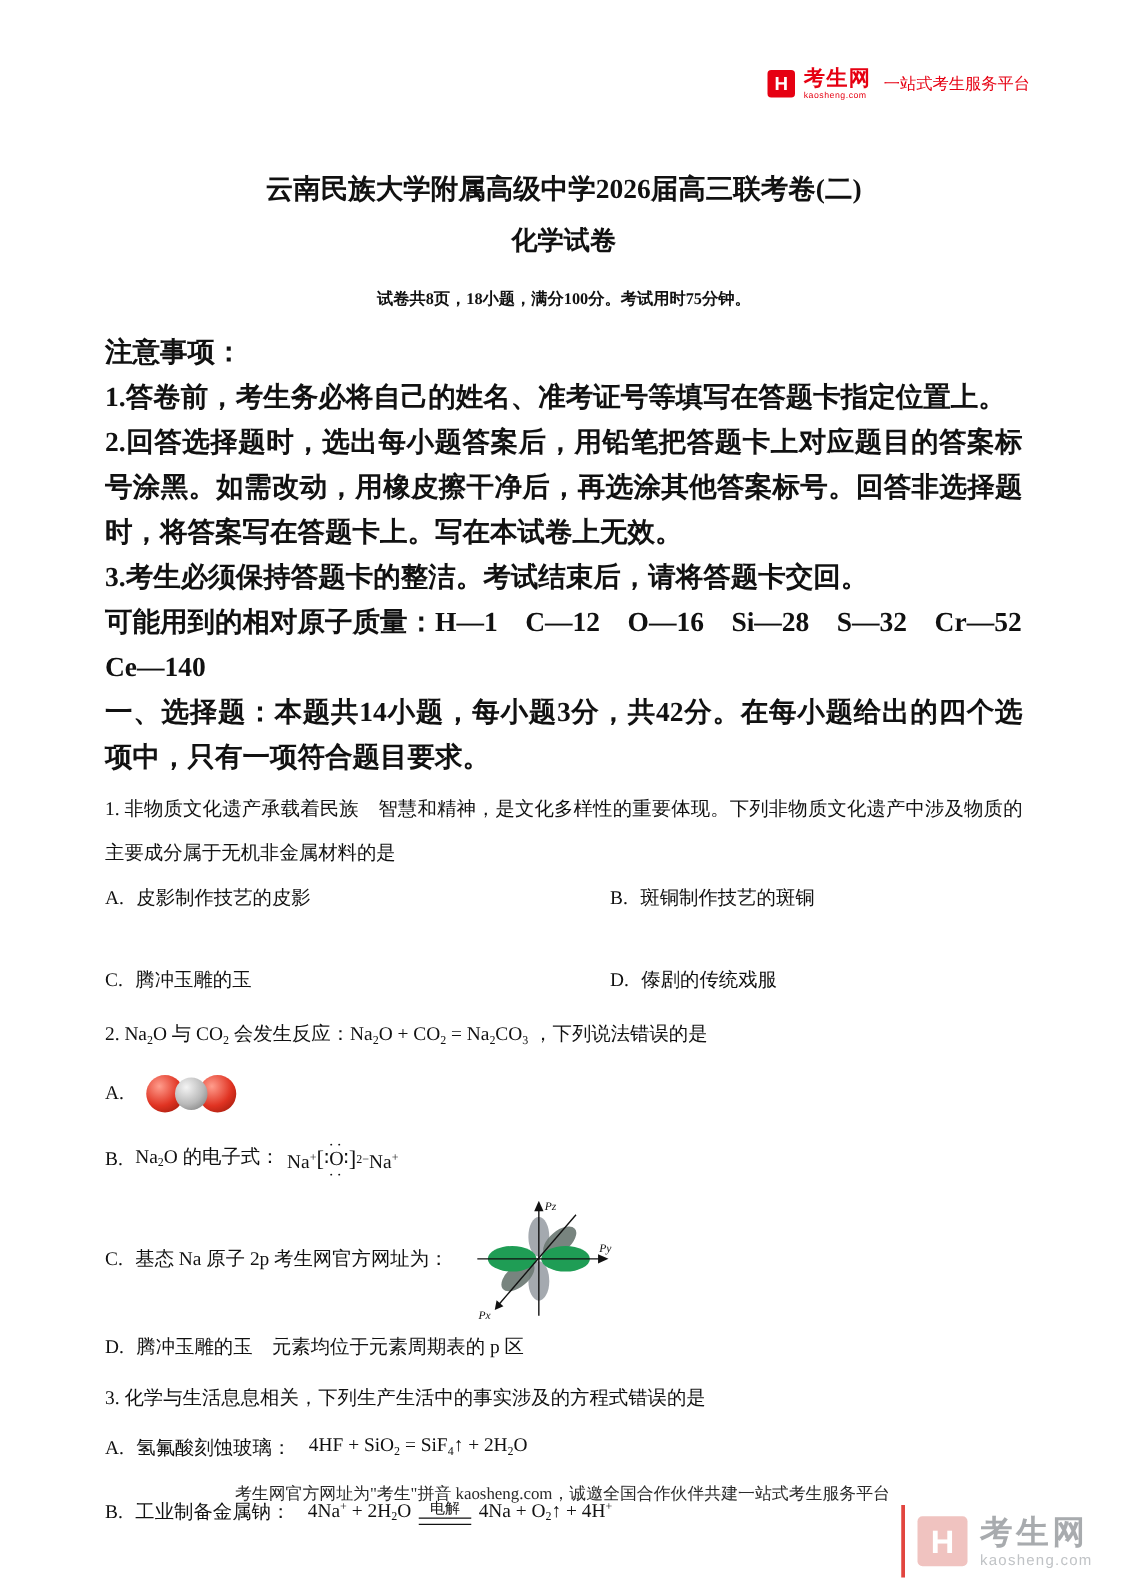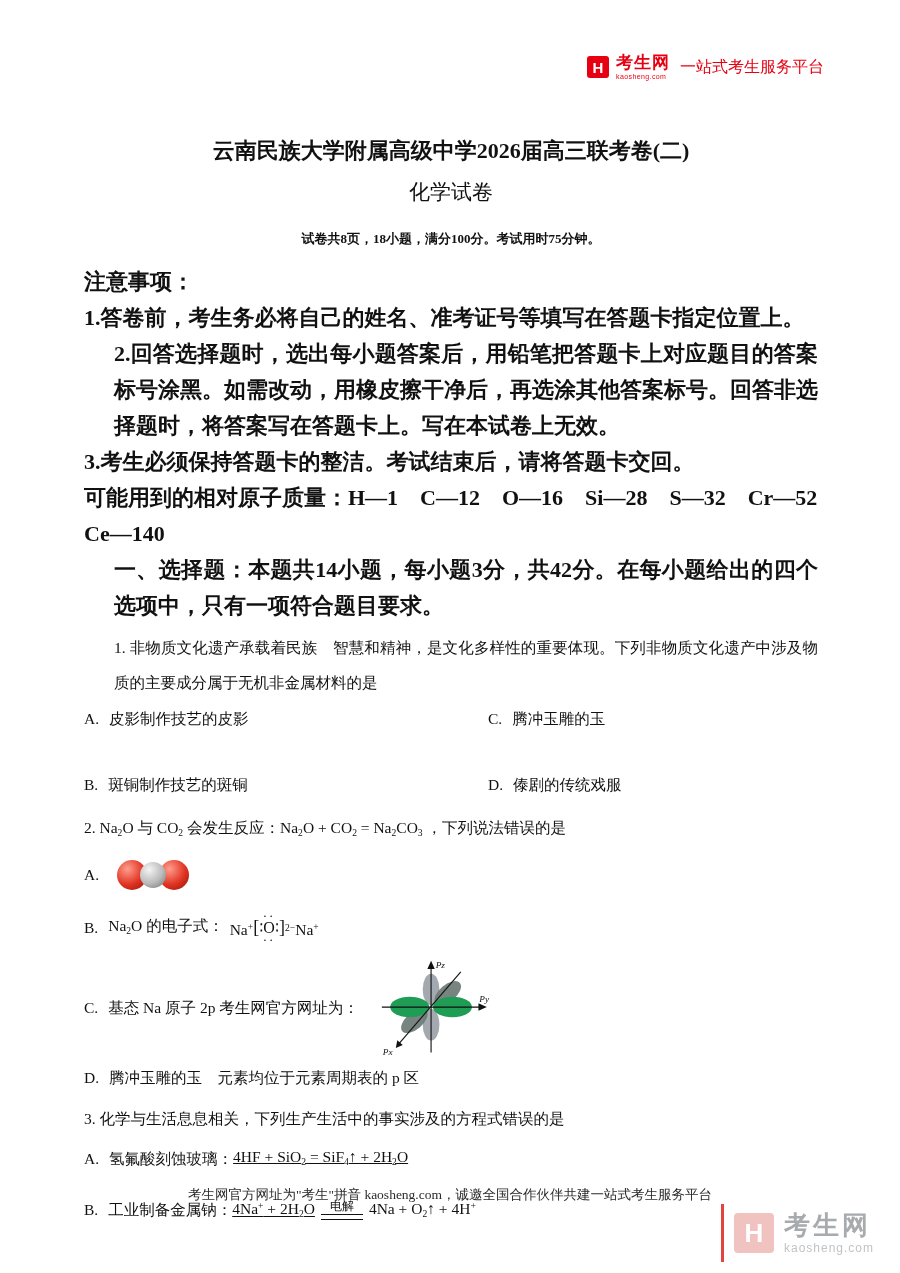--- a/index.html
+++ b/index.html
@@ -16,31 +16,31 @@
 
   
   .header-logo { position:absolute; top:54px; right:76px; display:flex; align-items:center;
                  gap:7px; font-family:"Liberation Sans","DejaVu Sans",sans-serif; }
   .logo-icon { width:22px; height:22px; background:#e60012; color:#fff; font-weight:bold;
                font-size:15px; display:flex; align-items:center; justify-content:center;
                border-radius:3px; }
   .logo-col { display:flex; flex-direction:column; line-height:1; }
   .logo-brand { color:#e60012; font-size:17px; font-weight:bold; letter-spacing:1px; }
   .logo-domain { color:#e60012; font-size:7px; margin-top:2px; letter-spacing:0.4px; }
-  .logo-tagline { color:#e60012; font-size:16px; margin-left:3px; }
+  .logo-tagline { color:#e60012; font-size:13px; margin-left:3px; }
 
   
   .title { text-align:center; font-size:22px; line-height:30px; font-weight:bold;margin-top:24px; }
-  .subtitle { text-align:center; font-size:21px; line-height:28px; font-weight:normal; margin-top:12px; }
+  .subtitle { text-align:center; font-size:21px; line-height:28px; font-weight:bold; margin-top:12px; }
   .exam-info { text-align:center; font-size:13px; line-height:26px; font-weight:bold; margin-top:20px; }
 
   
   .notice { font-size:22px; line-height:36px; font-weight:bold; }
   .notice.first { margin-top:12px; }
-  .justify { text-align:justify;margin-left:30px; }
+  .justify { text-align:justify; }
 
   
   .q { font-size:15.5px; line-height:35px; }
   .qgap { margin-top:6px; }
   .opt-label { margin-right:10px; }
   .opt-grid { display:grid; grid-template-columns:376px 1fr;gap:28px; }
   .opt-grid .q { line-height:38px; }
 
   .chem-row { display:flex; align-items:center; }
   sub { font-size:0.62em; vertical-align:-0.3em; }
@@ -65,21 +65,21 @@
 
   
   .row-c2 { height:104px; }
   .orbital-svg { margin-left:10px; }
   .axl { font-size:10px; font-style:italic; fill:#111;
          font-family:"Liberation Serif","DejaVu Serif",serif; }
 
   
   .row-a3 { height:46px; }
   .row-b3 { height:56px; }
-  .eq-gap { margin-left:0;text-decoration:underline; }
+  .eq-gap { margin-left:14px; }
   .cond { display:inline-flex; flex-direction:column; align-items:center; margin:0 6px; }
   .cond-label { font-size:12px; line-height:15px; }
   .cond-line { width:42px; height:6px; border-top:1.5px solid #111; border-bottom:1.5px solid #111; }
 
   
   .page-footer { position:absolute; left:0; width:100%; top:1186px; text-align:center;
                  font-size:13.5px; color:#2a2a2a; }
 
   .watermark { position:absolute; top:1204px; right:26px; display:flex; align-items:center;
                gap:10px; font-family:"Liberation Sans","DejaVu Sans",sans-serif; }
@@ -112,22 +112,22 @@
   <p class="notice first">注意事项：</p>
   <p class="notice">1.答卷前，考生务必将自己的姓名、准考证号等填写在答题卡指定位置上。</p>
   <p class="notice justify">2.回答选择题时，选出每小题答案后，用铅笔把答题卡上对应题目的答案标号涂黑。如需改动，用橡皮擦干净后，再选涂其他答案标号。回答非选择题时，将答案写在答题卡上。写在本试卷上无效。</p>
   <p class="notice">3.考生必须保持答题卡的整洁。考试结束后，请将答题卡交回。</p>
   <p class="notice">可能用到的相对原子质量：H—1　C—12　O—16　Si—28　S—32　Cr—52　Ce—140</p>
   <p class="notice justify">一、选择题：本题共14小题，每小题3分，共42分。在每小题给出的四个选项中，只有一项符合题目要求。</p>
 
   <p class="q justify qgap">1. 非物质文化遗产承载着民族　智慧和精神，是文化多样性的重要体现。下列非物质文化遗产中涉及物质的主要成分属于无机非金属材料的是</p>
   <div class="opt-grid">
     <p class="q"><span class="opt-label">A.</span><span>皮影制作技艺的皮影</span></p>
+    <p class="q"><span class="opt-label">B.</span><span>斑铜制作技艺的斑铜</span></p>
     <p class="q"><span class="opt-label">C.</span><span>腾冲玉雕的玉</span></p>
-    <p class="q"><span class="opt-label">B.</span><span>斑铜制作技艺的斑铜</span></p>
     <p class="q"><span class="opt-label">D.</span><span>傣剧的传统戏服</span></p>
   </div>
 
   <p class="q qgap">2. Na<sub>2</sub>O 与 CO<sub>2</sub> 会发生反应：Na<sub>2</sub>O + CO<sub>2</sub> = Na<sub>2</sub>CO<sub>3</sub> ，下列说法错误的是</p>
 
   <div class="q chem-row row-a2">
     <span class="opt-label">A.</span>
     <span class="co2">
       <span class="sphere o"></span>
       <span class="sphere c"></span>

